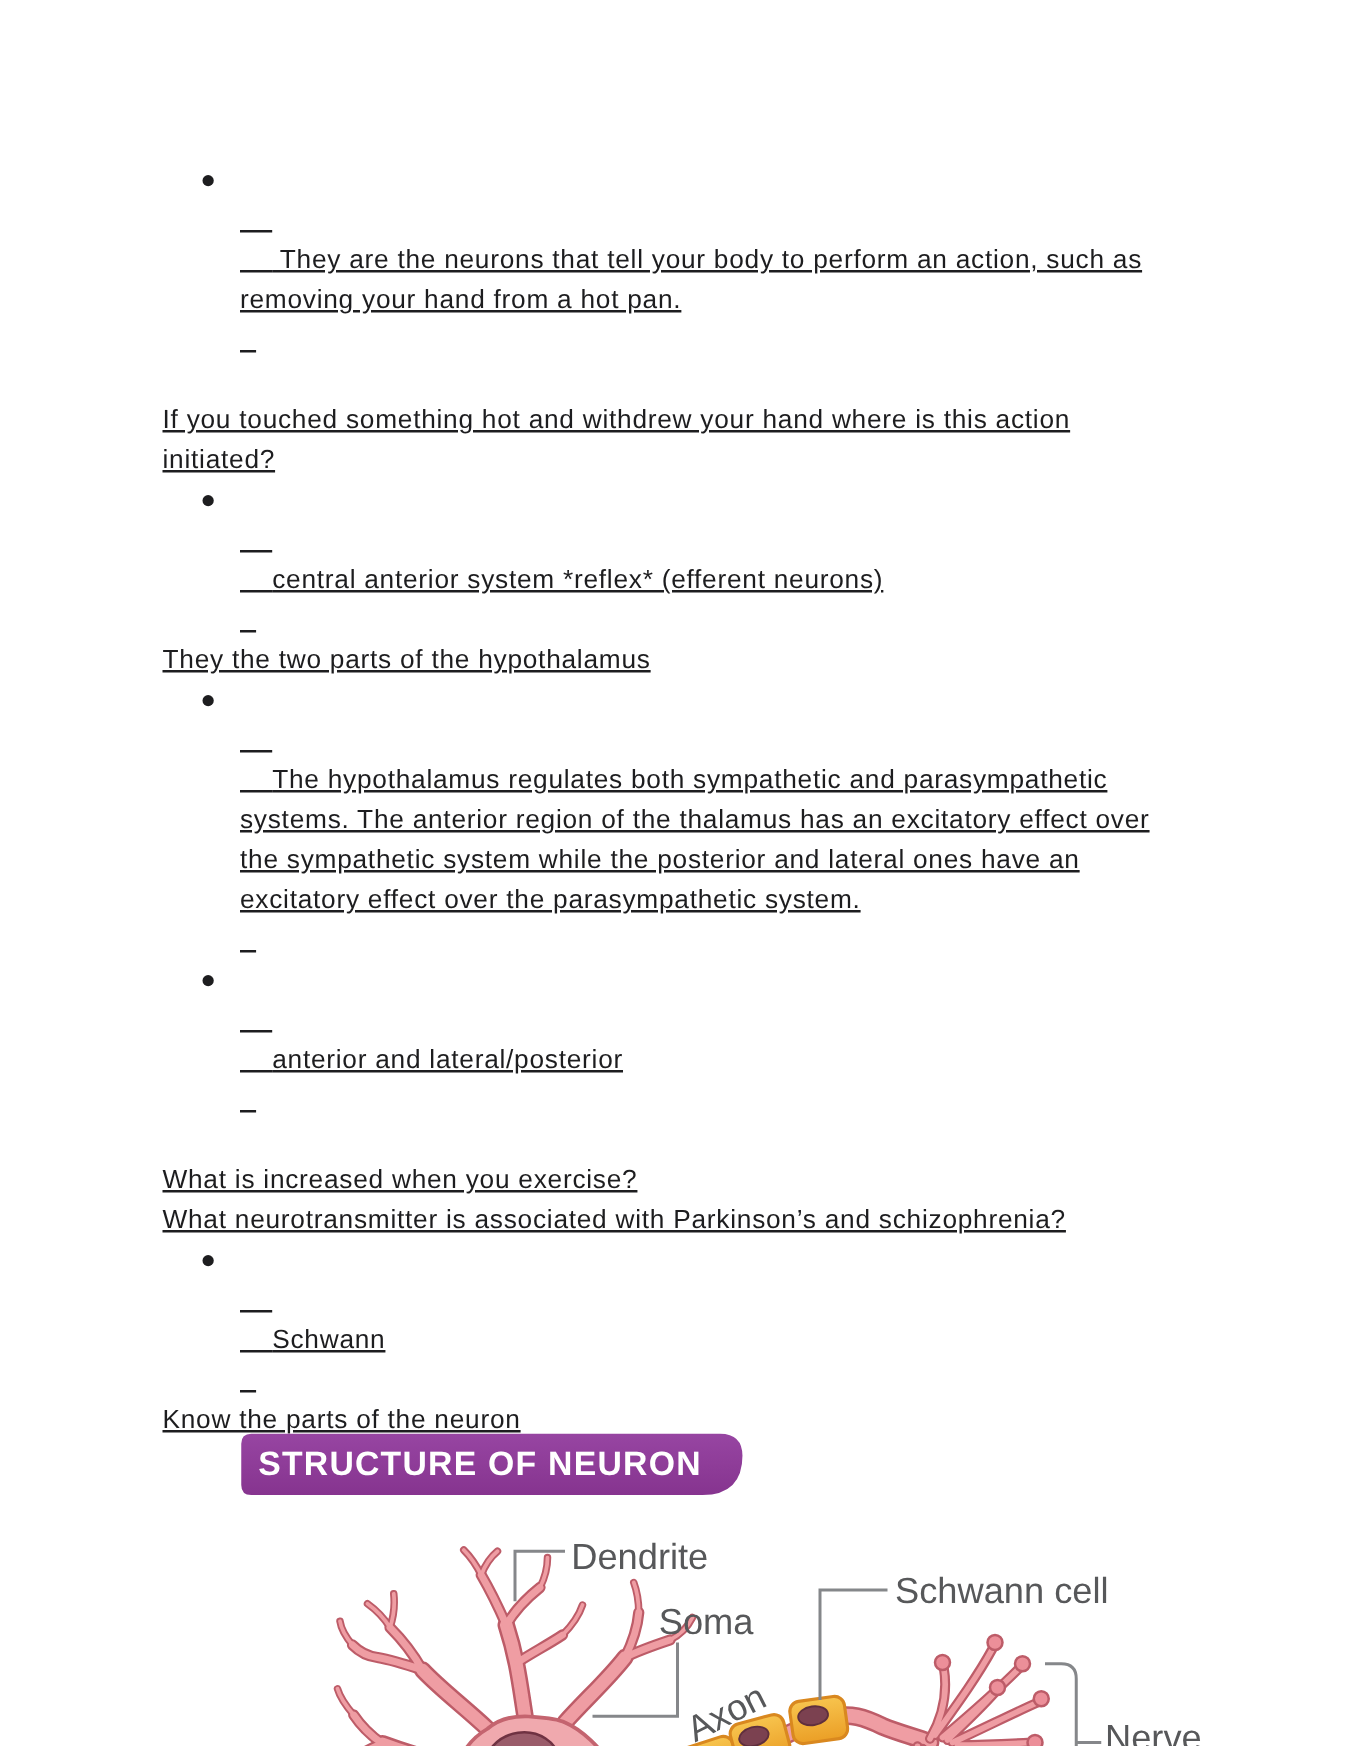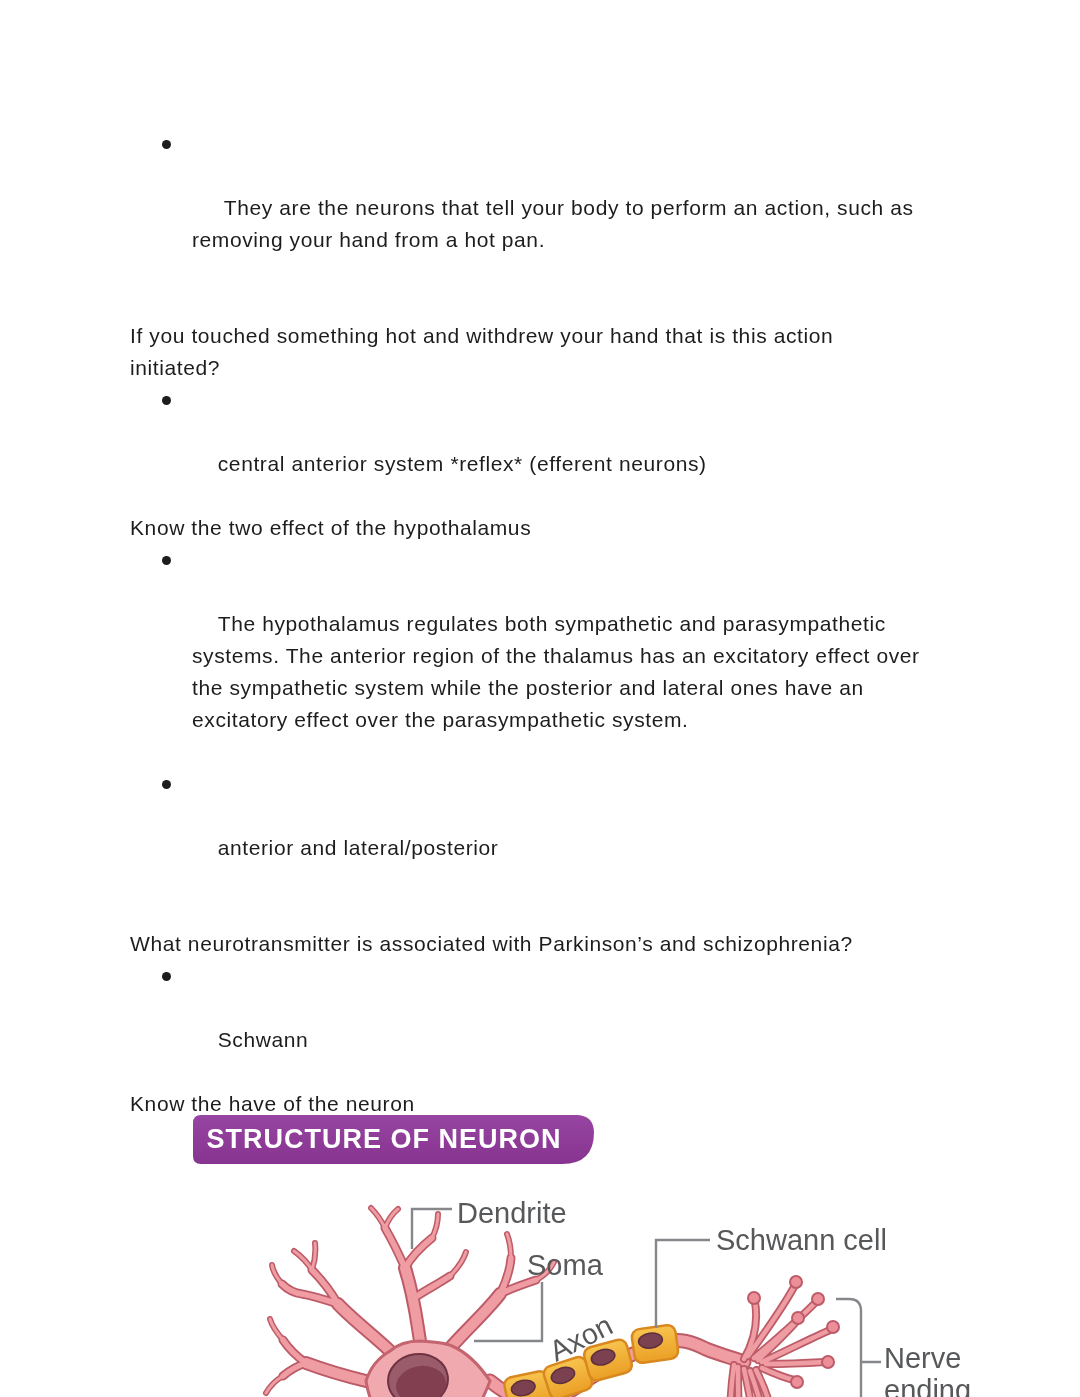--- a/index.html
+++ b/index.html
@@ -3,21 +3,21 @@
 <meta charset="utf-8">
 <style>
   html,body{margin:0;padding:0;}
   body{
     width:1080px;height:1397px;background:#ffffff;overflow:hidden;
     font-family:"Liberation Sans",sans-serif;color:#1d1d1f;
   }
   .doc{padding:128px 130px 0 130px;width:820px;}
   .blk{
     font-size:21px;line-height:32px;letter-spacing:0.6px;
-    white-space:pre-wrap;margin:0;
+    white-space:pre-wrap;margin:0;text-decoration:underline;
   }
   .bullet{position:relative;padding-left:62px;}
   .bullet .dot{
     position:absolute;left:32px;top:12px;width:9px;height:9px;
     border-radius:50%;background:#1d1d1f;
   }
   .spacer{height:32px;}
   figure.neuron-figure{
     margin:-6px 0 0 -130px;padding:0;position:relative;
     width:1080px;height:482px;
@@ -34,55 +34,56 @@
 <div class="doc">
 
   <div class="blk bullet">
     <span class="dot"></span>
     <span> They are the neurons that tell your body to perform an action, such as
 removing your hand from a hot pan.</span>
   </div>
 
   <div class="spacer"></div>
 
-  <p class="blk">If you touched something hot and withdrew your hand that is this action
+  <p class="blk">If you touched something hot and withdrew your hand where is this action
 initiated?</p>
 
   <div class="blk bullet">
     <span class="dot"></span>
     <span>central anterior system *reflex* (efferent neurons)</span>
   </div>
 
-  <p class="blk">Know the two effect of the hypothalamus</p>
+  <p class="blk">They the two parts of the hypothalamus</p>
 
   <div class="blk bullet">
     <span class="dot"></span>
     <span>The hypothalamus regulates both sympathetic and parasympathetic
 systems. The anterior region of the thalamus has an excitatory effect over
 the sympathetic system while the posterior and lateral ones have an
 excitatory effect over the parasympathetic system.</span>
   </div>
 
   <div class="blk bullet">
     <span class="dot"></span>
     <span>anterior and lateral/posterior</span>
   </div>
 
   <div class="spacer"></div>
 
+  <p class="blk">What is increased when you exercise?</p>
 
 
   <p class="blk">What neurotransmitter is associated with Parkinson’s and schizophrenia?</p>
 
   <div class="blk bullet">
     <span class="dot"></span>
     <span>Schwann</span>
   </div>
 
-  <p class="blk">Know the have of the neuron</p>
+  <p class="blk">Know the parts of the neuron</p>
 
   <figure class="neuron-figure">
     <svg width="1080" height="482" viewBox="0 698 1080 482" xmlns="http://www.w3.org/2000/svg">
       <defs>
         <linearGradient id="gradBanner" x1="0" y1="0" x2="0" y2="1">
           <stop offset="0" stop-color="#9745a2"></stop>
           <stop offset="1" stop-color="#86348f"></stop>
         </linearGradient>
         <linearGradient id="gradY" x1="0" y1="0" x2="0" y2="1">
           <stop offset="0" stop-color="#f7c44e"></stop>

